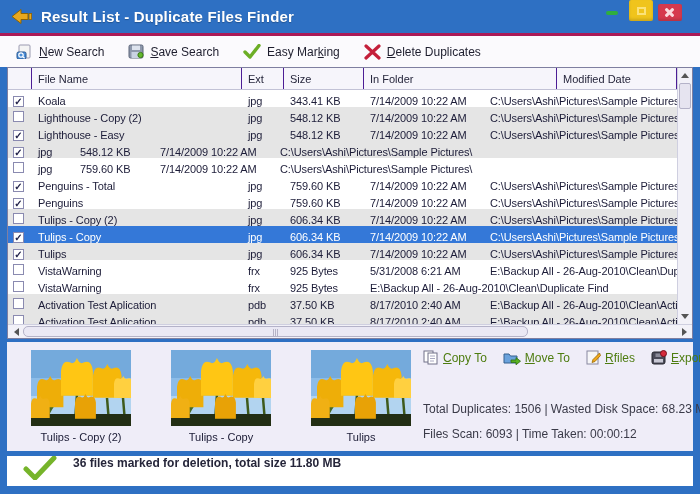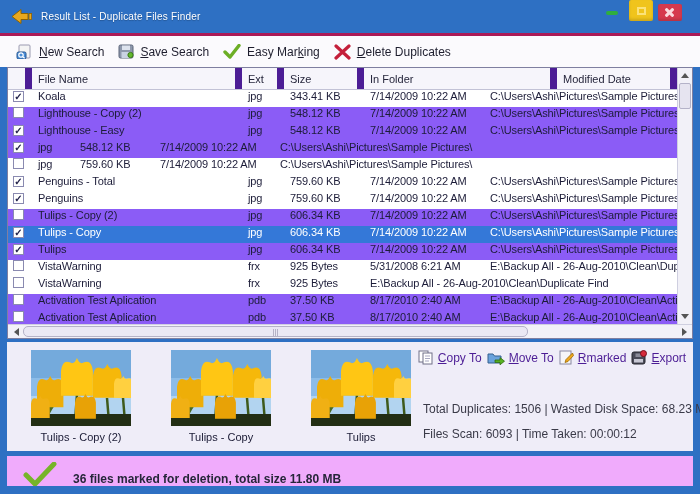--- a/index.html
+++ b/index.html
@@ -4,47 +4,47 @@
 <style>
   * { margin:0; padding:0; box-sizing:border-box; }
   html,body { width:700px; height:494px; }
   body { font-family:"Liberation Sans", sans-serif; background:#fff; }
 
   .window { width:700px; height:494px; background:#2e70c3; position:relative; overflow:hidden; }
 
   
   .titlebar { height:33px; display:flex; align-items:center; padding:0 8px 0 12px; }
   .app-icon { width:20px; height:15px; margin-right:9px; flex:0 0 auto; }
-  .title { color:#fff; font-size:10px; font-weight:normal; letter-spacing:.2px; text-shadow:0 1px 1px rgba(0,0,0,.25); white-space:nowrap; }
+  .title { color:#fff; font-size:15px; font-weight:bold; letter-spacing:.2px; text-shadow:0 1px 1px rgba(0,0,0,.25); white-space:nowrap; }
   .win-controls { margin-left:auto; display:flex; align-items:flex-start; gap:5px; height:100%; padding-top:4px; padding-right:10px; }
   .wbtn { width:24px; height:17px; border-radius:2px; display:flex; align-items:center; justify-content:center; cursor:default; }
   .btn-min { background:transparent; }
   .btn-min .dash { width:12px; height:4px; background:#2fae3e; border-radius:2px; }
   .btn-max { background:#f0c41c; height:21px; margin-top:-4px; box-shadow:inset 0 -2px 3px rgba(0,0,0,.15); }
   .btn-max .sq { width:9px; height:8px; border:2px solid #fbe27a; }
   .btn-close { background:#d63a4e; box-shadow:inset 0 -2px 3px rgba(0,0,0,.15); position:relative; }
   .btn-close .x1,.btn-close .x2 { position:absolute; width:11px; height:3px; background:#fbd9dd; border-radius:1px; top:7px; left:6px; }
   .btn-close .x1 { transform:rotate(45deg); } .btn-close .x2 { transform:rotate(-45deg); }
 
   .accent { height:3px; background:#ab1a56; }
 
   
-  .toolbar { height:31px; background:#fbfafd; display:flex; align-items:center; gap:14px; padding:0 16px; }
+  .toolbar { height:31px; background:#fbfafd; display:flex; align-items:center; gap:24px; padding:0 16px; }
   .tool { display:flex; align-items:center; gap:6px; font-size:12px; color:#1e1e2e; cursor:default; white-space:nowrap; }
   .tool .ic { flex:0 0 auto; }
   .u { text-decoration:underline; }
 
   
   .table-wrap { margin:0 7px; height:272px; background:#fff; border:1px solid #7f7fa0; position:relative; }
   .table-inner { position:absolute; left:0; top:0; right:15px; bottom:14px; display:flex; flex-direction:column; overflow:hidden; }
   .thead { display:flex; height:22px; background:#f6f5fb; border-bottom:1px solid #c2c2d6; font-size:11px; color:#26263c; flex:0 0 auto; }
-  .th { display:flex; align-items:center; padding-left:6px; border-right:7px solid #4c1d95; white-space:nowrap; }
+  .th { display:flex; align-items:center; padding-left:6px; border-right:1px solid #4c1d95; white-space:nowrap; }
   .tbody { flex:1 1 auto; overflow:hidden; }
-  .row { display:flex; height:17px; align-items:flex-start; font-size:11px; color:#1c1c38; background:#fff; letter-spacing:-.1px; }
-  .row.alt { background:#8b5cf6; }
+  .row { display:flex; height:17px; align-items:flex-end; font-size:11px; color:#1c1c38; background:#fff; letter-spacing:-.1px; }
+  .row.alt { background:#e5e5e5; }
   .row.selected { background:#3478d8; color:#fff; }
   .cell { padding-left:6px; white-space:nowrap; overflow:hidden; }
   .c-cb { width:24px; flex:0 0 auto; padding-left:5px; }
   .c-name { width:210px; flex:0 0 auto; }
   .c-ext { width:42px; flex:0 0 auto; }
   .c-size { width:80px; flex:0 0 auto; }
   .c-mod { width:120px; flex:0 0 auto; }
   .c-folder { flex:1 1 auto; }
   .cb { display:inline-block; width:11px; height:11px; background:#fff; border:1px solid #8a8ab0; font-size:10px; line-height:9px; text-align:center; color:#22224a; }
   .cb.checked::after { content:"\2713"; font-weight:bold; }
@@ -62,26 +62,26 @@
   .hthumb::after { content:"|||"; position:absolute; left:50%; top:0; transform:translateX(-50%); font-size:8px; color:#9a98b0; line-height:10px; }
   .hs-left { left:1px; top:0; } .hs-right { left:auto; right:1px; top:0; }
 
   
   .bottom { margin:3px 7px 0; height:109px; background:#efedf8; display:flex; }
   .previews { display:flex; gap:36px; padding:8px 0 0 22px; }
   .preview { width:104px; text-align:center; }
   .preview svg { width:100px; height:76px; display:block; margin:0 auto; }
   .preview-label { font-size:11px; color:#20203a; margin-top:5px; white-space:nowrap; }
   .right-col { margin-left:auto; width:270px; padding:8px 12px 0 0; }
-  .actions { display:flex; justify-content:center; gap:5px; font-size:12px; color:#4c1d95; }
+  .actions { display:flex; justify-content:flex-start; gap:16px; font-size:12px; color:#4d7c0f; }
   .action { display:flex; align-items:center; gap:4px; cursor:default; white-space:nowrap; }
   .stats { margin-top:32px; font-size:12px; color:#3a3a48; line-height:25px; text-align:left; white-space:nowrap; }
 
   
-  .statusbar { margin:5px 7px 0; height:30px; background:#f0abfc; display:flex; align-items:flex-end; padding-left:16px; }
+  .statusbar { margin:5px 7px 0; height:30px; background:#ffffff; display:flex; align-items:flex-start; padding-left:16px; }
   .status-check { width:34px; height:24px; margin-right:16px; flex:0 0 auto; }
   .status-text { font-size:12px; font-weight:bold; color:#26263a; }
 </style>
 </head>
 <body>
 
 <div class="window">
 
   <div class="titlebar">
     <svg class="app-icon" viewBox="0 0 20 15">
@@ -402,21 +402,21 @@
             <path d="M1,3 L6,3 L7.5,5 L14,5 L14,12 L1,12 Z" fill="#6aa2dc" stroke="#35618f"></path>
             <path d="M8,9 h5 l0,-2.4 l4.5,3.6 l-4.5,3.6 l0,-2.4 h-5 Z" fill="#58b322" stroke="#2f6b0e" stroke-width="0.8"></path>
           </svg>
           <span><span></span><span class="u">M</span><span>ove To</span></span>
         </div>
         <div class="action">
           <svg width="15" height="15" viewBox="0 0 15 15">
             <rect x="1" y="1" width="11" height="13" fill="#f6f6f8" stroke="#8888a0"></rect>
             <path d="M13.5,3 L7,9.5 L6,12.5 L9,11.5 L14.5,5.5 Z" fill="#f0a81e" stroke="#9a6a00" stroke-width="0.8"></path>
           </svg>
-          <span><span></span><span class="u">R</span><span>marked</span></span>
+          <span><span></span><span class="u">R</span><span>files</span></span>
         </div>
         <div class="action">
           <svg width="16" height="15" viewBox="0 0 16 15">
             <rect x="1" y="2" width="13" height="12" rx="2" fill="#4a4a58" stroke="#26262e"></rect>
             <rect x="3" y="9" width="9" height="3.5" fill="#c8c8d4"></rect>
             <rect x="4.5" y="3.5" width="6" height="3.5" fill="#8a8a98"></rect>
             <circle cx="12.5" cy="3.5" r="3" fill="#d62a3c" stroke="#7a0f1c"></circle>
           </svg>
           <span><span></span><span class="u">E</span><span>xport</span></span>
         </div>

